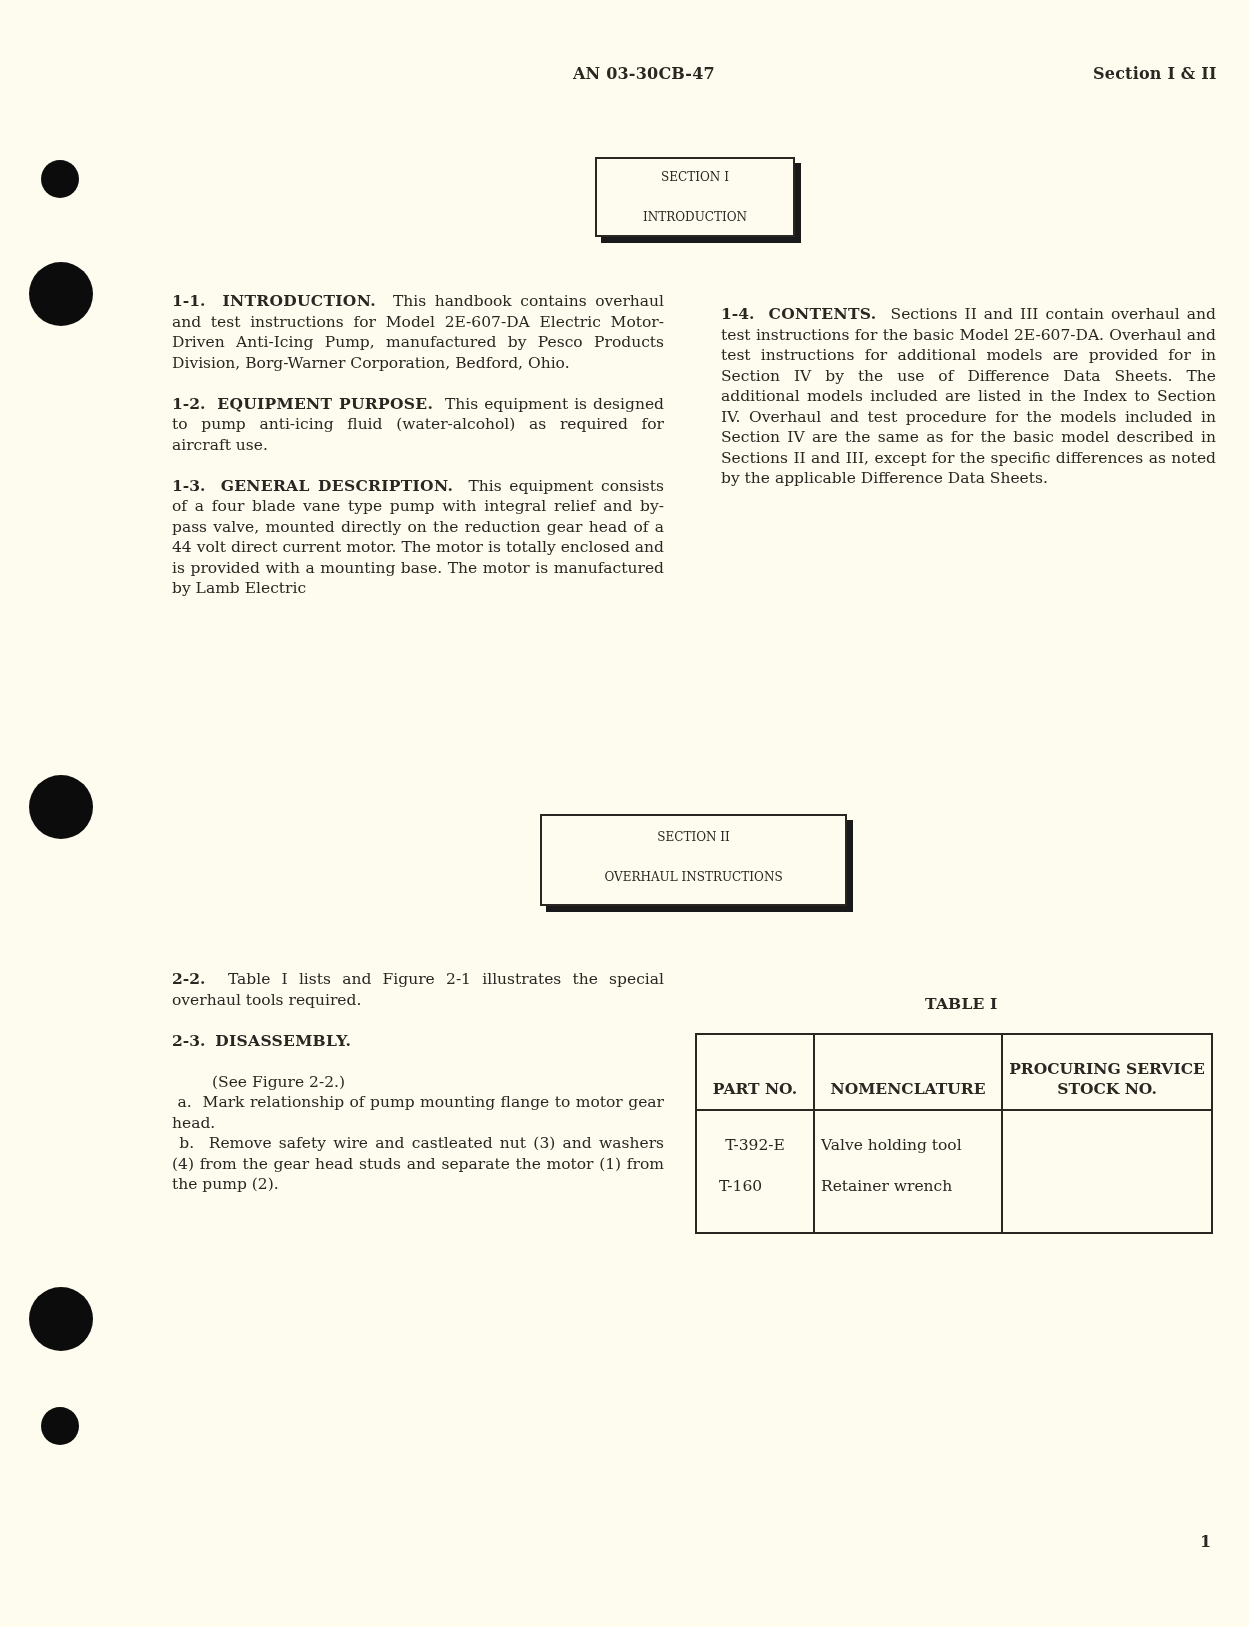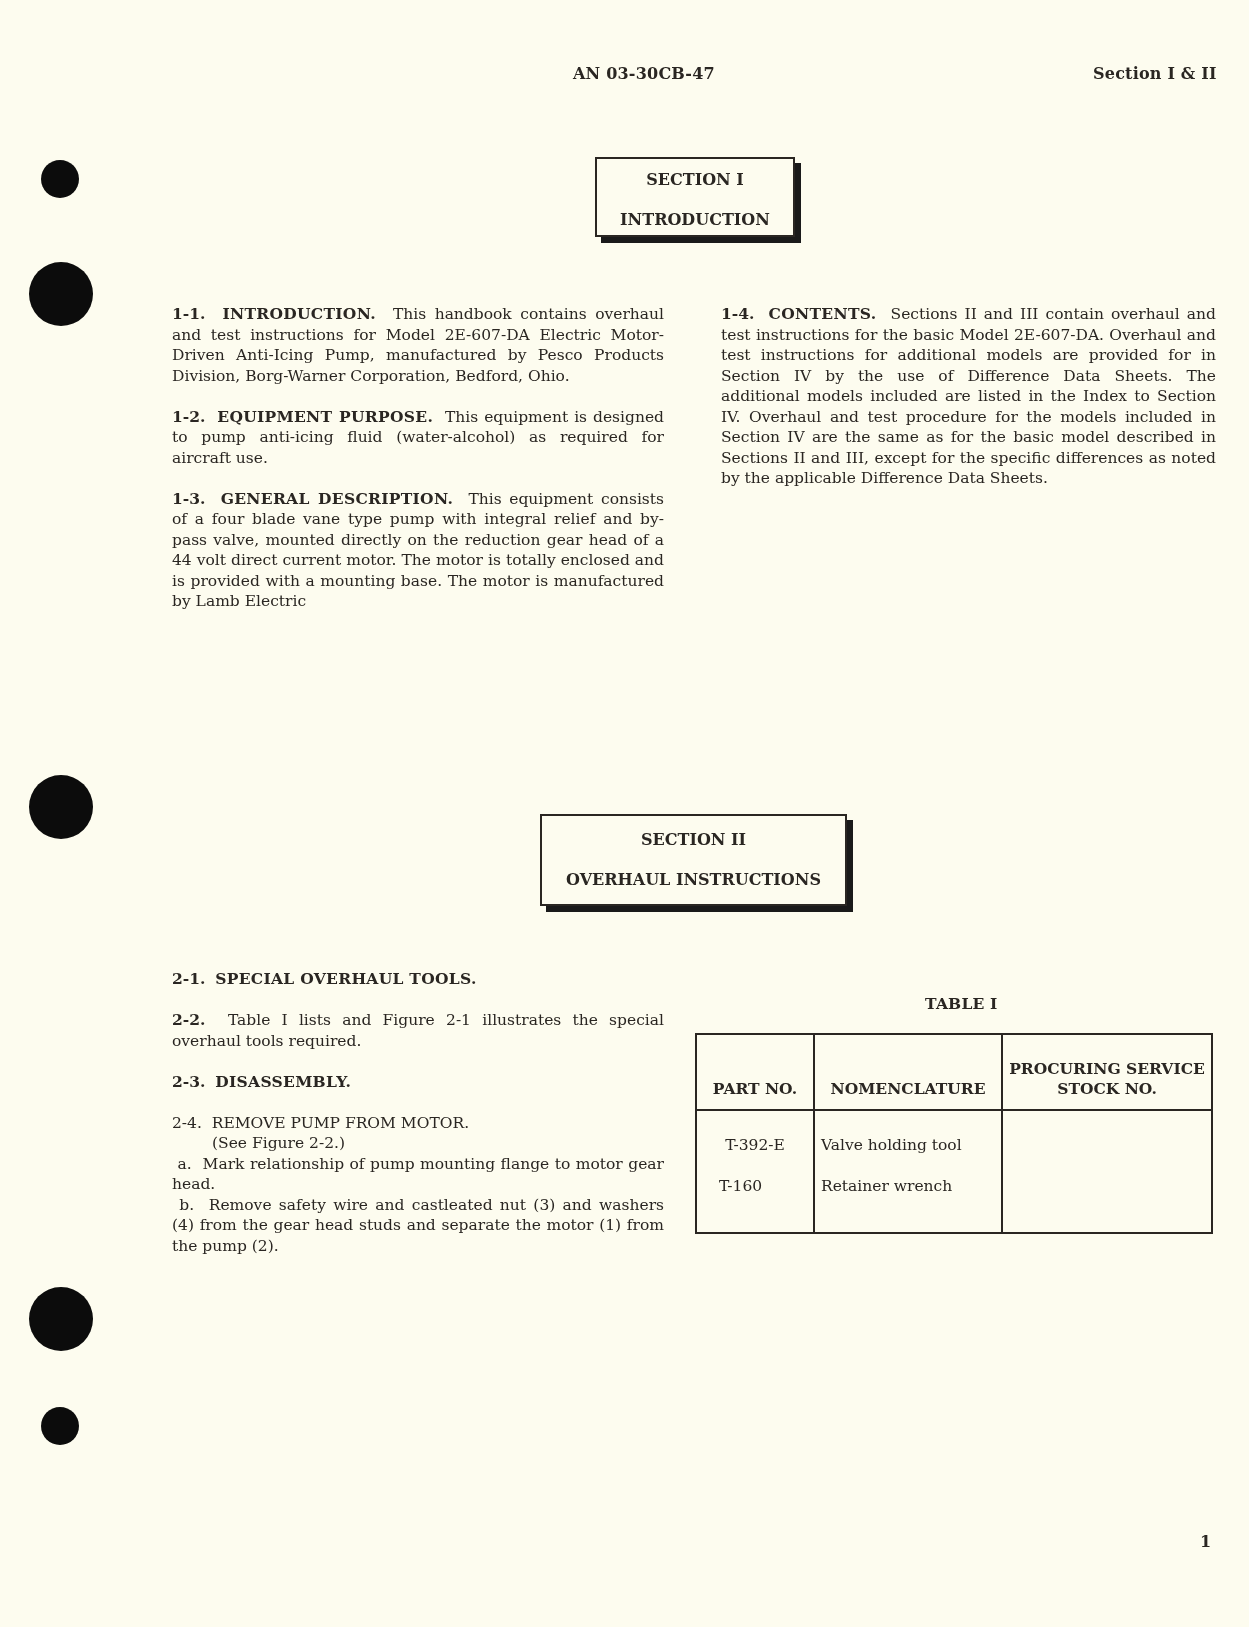--- a/index.html
+++ b/index.html
@@ -8,21 +8,21 @@
     background:#fdfcef;
     font-family:"DejaVu Serif", "Liberation Serif", serif;
     color:#2a2622;
   }
   .abs { position:absolute; }
   .hdr { font-size:16px; font-weight:bold; letter-spacing:0.2px; }
   .hole { position:absolute; background:#0c0c0c; border-radius:50%; }
   .sect-box {
     position:absolute; border:2px solid #2a2622; background:#fdfcef;
     box-shadow:6px 6px 0 #1a1a1a;
-    text-align:center; font-size:16px; font-weight:bold;
+    text-align:center; font-size:12px; font-weight:normal;
     box-sizing:border-box;
   }
   .sect-box div { position:absolute; left:0; right:0; }
   .col { position:absolute; font-size:15.5px; line-height:20.5px; text-align:justify; }
   .para { margin:0 0 20.5px 0; }
   .para .num { font-weight:bold; }
   .para .ttl { font-weight:bold; letter-spacing:0.3px; }
   .step { margin:0; }
   .indent { padding-left:40px; }
   table.tools { border-collapse:collapse; position:absolute; font-size:15.5px; }
@@ -42,21 +42,21 @@
 <div class="hole" style="left:29px; top:262px; width:64px; height:64px;"></div>
 <div class="hole" style="left:29px; top:775px; width:64px; height:64px;"></div>
 <div class="hole" style="left:29px; top:1287px; width:64px; height:64px;"></div>
 <div class="hole" style="left:41px; top:1407px; width:38px; height:38px;"></div>
 
 <div class="sect-box" style="left:595px; top:157px; width:200px; height:80px;">
   <div style="top:11px;">SECTION I</div>
   <div style="top:51px;">INTRODUCTION</div>
 </div>
 
-<div class="col" style="left:172px; top:304px; width:492px;">
+<div class="col" style="left:172px; top:291px; width:492px;">
   <p class="para">
     <span class="num">1-1.</span>&nbsp;
     <span class="ttl">INTRODUCTION.</span>&nbsp;
     <span>This handbook contains overhaul and test instructions for Model 2E-607-DA Electric Motor-Driven Anti-Icing Pump, manufactured by Pesco Products Division, Borg-Warner Corporation, Bedford, Ohio.</span>
   </p>
   <p class="para">
     <span class="num">1-2.</span>&nbsp;
     <span class="ttl">EQUIPMENT PURPOSE.</span>&nbsp;
     <span>This equipment is designed to pump anti-icing fluid (water-alcohol) as required for aircraft use.</span>
   </p>
@@ -75,34 +75,26 @@
   </p>
 </div>
 
 <div class="sect-box" style="left:540px; top:814px; width:307px; height:92px;">
   <div style="top:14px;">SECTION II</div>
   <div style="top:54px;">OVERHAUL INSTRUCTIONS</div>
 </div>
 
 <div class="col" style="left:172px; top:969px; width:492px;">
   <p class="para">
-    <span class="num">2-1.</span>&nbsp;
-    <span class="ttl">SPECIAL OVERHAUL TOOLS.</span>
-  </p>
-  <p class="para">
     <span class="num">2-2.</span>&nbsp;
     <span>Table I lists and Figure 2-1 illustrates the special overhaul tools required.</span>
   </p>
   <p class="para">
     <span class="num">2-3.</span>&nbsp;
     <span class="ttl">DISASSEMBLY.</span>
-  </p>
-  <p class="step">
-    <span class="num">2-4.</span>&nbsp;
-    <span class="ttl">REMOVE PUMP FROM MOTOR.</span>
   </p>
   <p class="step indent">(See Figure 2-2.)</p>
   <p class="step">
     &nbsp;<span>a.</span>&nbsp;
     <span>Mark relationship of pump mounting flange to motor gear head.</span>
   </p>
   <p class="step">
     &nbsp;<span>b.</span>&nbsp;
     <span>Remove safety wire and castleated nut (3) and washers (4) from the gear head studs and separate the motor (1) from the pump (2).</span>
   </p>

